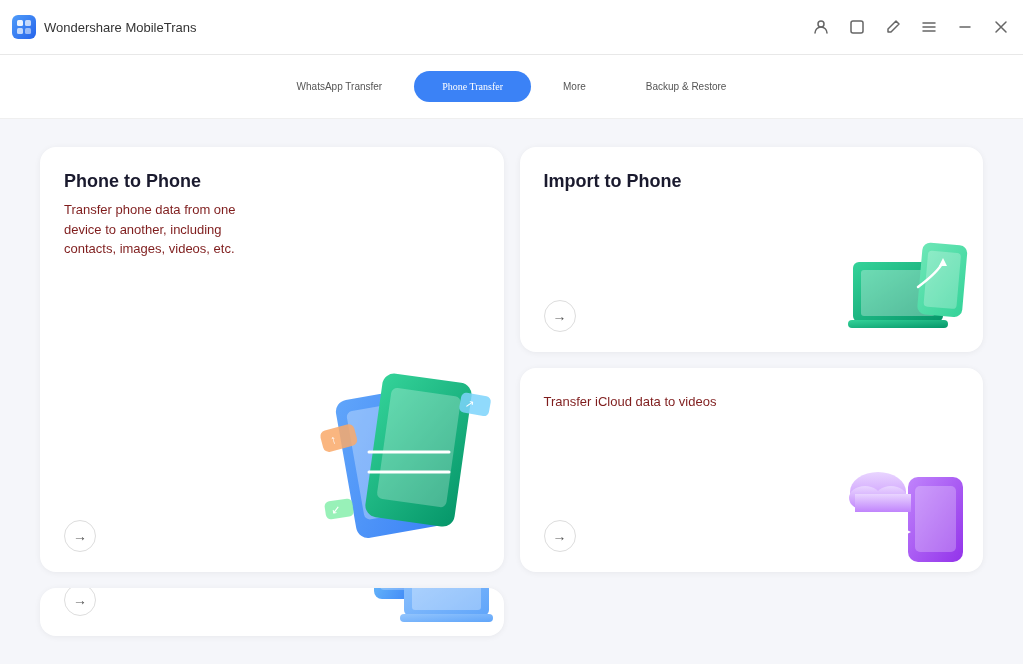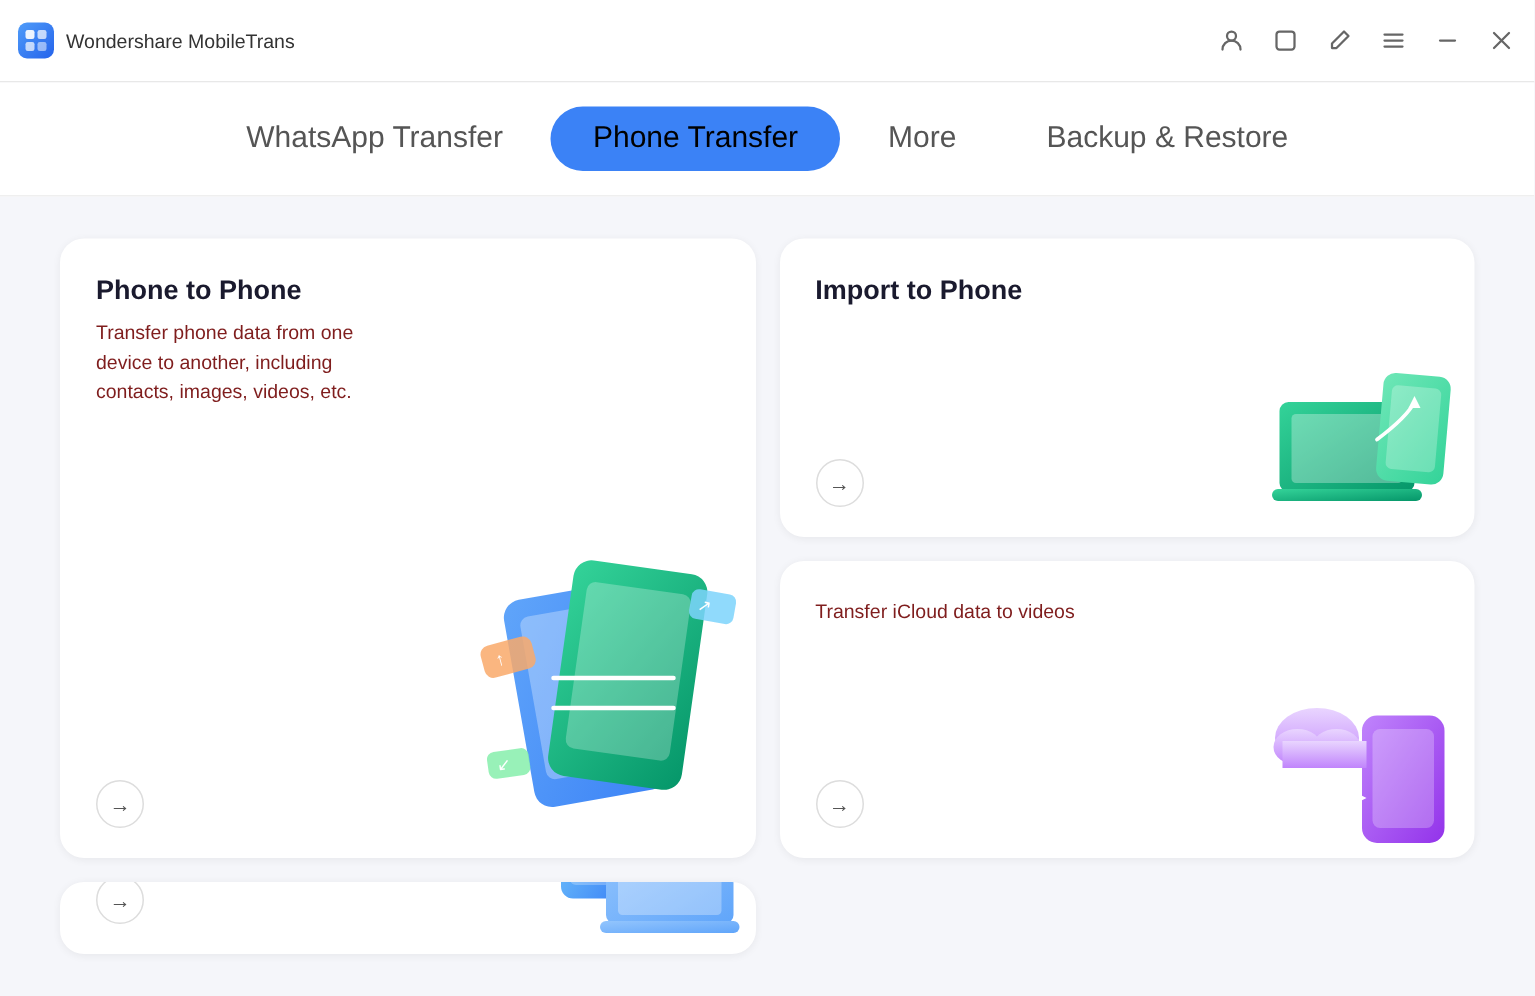--- a/index.html
+++ b/index.html
@@ -68,31 +68,32 @@
       padding: 16px 0 16px 0;
       display: flex;
       justify-content: center;
       gap: 4px;
       flex-shrink: 0;
       border-bottom: 1px solid #efefef;
     }
     .nav-tab {
       padding: 10px 28px;
       border-radius: 30px;
-      font-size: 20px;
+      font-size: 10px;
       font-weight: 500;
       cursor: pointer;
       border: none;
       background: transparent;
       color: #555;
       transition: background 0.2s;
     }
     .nav-tab.active {
       background: #3b82f6;
-      color: #000000;
+      color: #ffffff;
+      font-family: Liberation Serif, serif;
     }
 
     
     .main-content {
       flex: 1;
       padding: 28px 40px;
       display: grid;
       grid-template-columns: 1fr 1fr;
       grid-template-rows: 1fr 1fr;
       gap: 16px;

